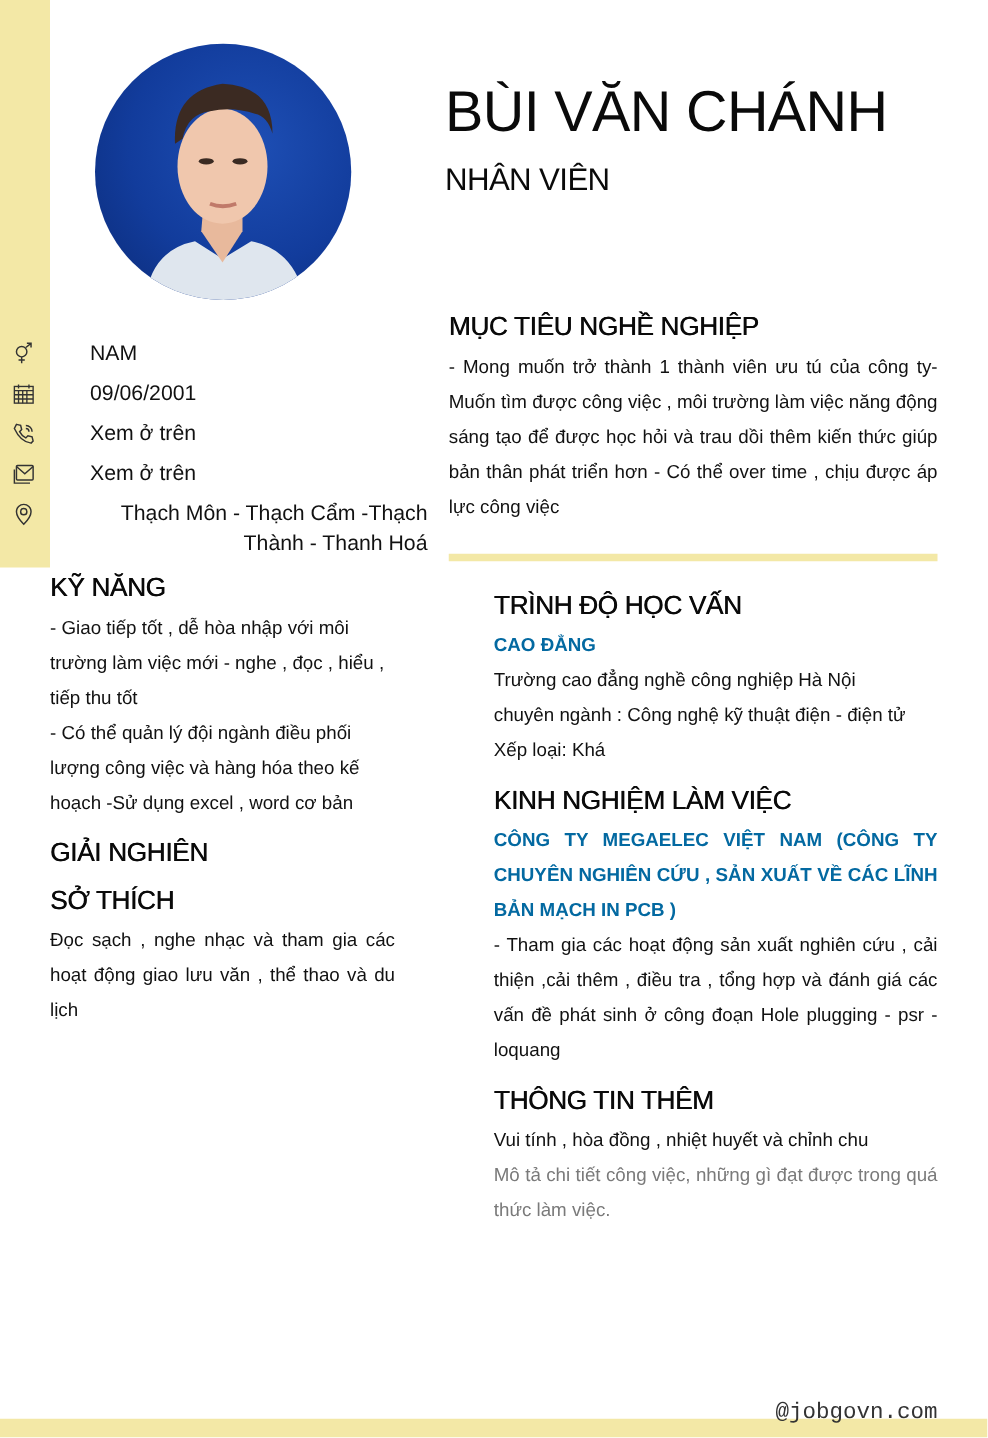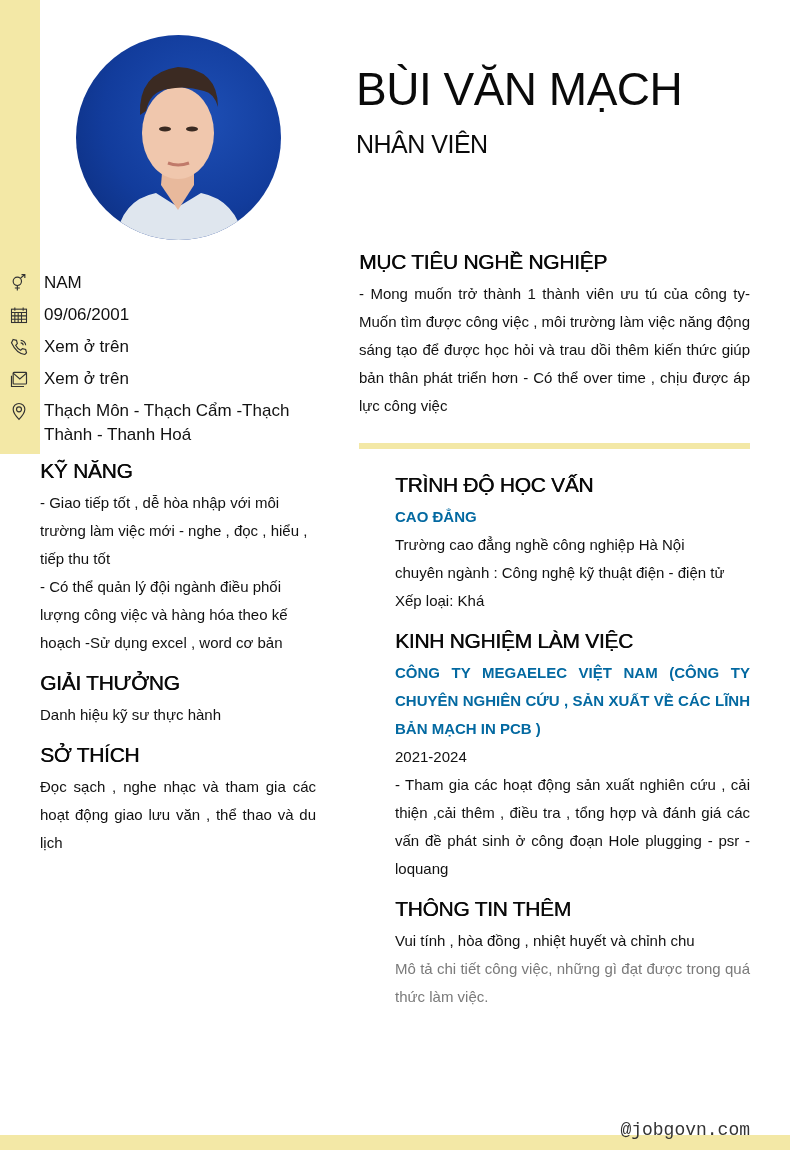--- a/index.html
+++ b/index.html
@@ -13,21 +13,21 @@
       background: radial-gradient(circle at 60% 40%, #1e4fb5 0%, #123c9c 55%, #0b2a75 100%); }
     .avatar svg { width: 100%; height: 100%; display: block; }
 
     .name { position: absolute; left: 356px; top: 62px; font-size: 46px; font-weight: 400; letter-spacing: -0.5px; color: #0a0a0a; white-space: nowrap; }
     .job-title { position: absolute; left: 356px; top: 130px; font-size: 25px; color: #0a0a0a; letter-spacing: -0.5px; }
 
     .contact { position: absolute; left: 0; top: 268px; width: 330px; }
     .contact-row { position: relative; display: flex; align-items: flex-start; height: 32px; }
     .contact-row .ic { position: absolute; left: 8px; top: 4px; width: 22px; height: 22px; display: flex; align-items: center; justify-content: center; }
     .contact-row .ic svg { width: 20px; height: 20px; }
-    .contact-row .txt { position: absolute; left: 44px; top: 3px; font-size: 17px; line-height: 24px; color: #111; width: 270px; }
+    .contact-row .txt { position: absolute; left: 72px; top: 3px; font-size: 17px; line-height: 24px; color: #111; width: 270px; }
 
     .section-title { font-size: 21px; font-weight: 400; color: #0a0a0a; letter-spacing: -0.3px; text-shadow: 0.4px 0 0 #0a0a0a; }
     .para { font-size: 15px; line-height: 28px; color: #111; }
     .justify { text-align: justify; }
 
     .objective { position: absolute; left: 359px; top: 250px; width: 391px; }
     .objective .para { margin-top: 6px; }
     .divider { position: absolute; left: 359px; top: 443px; width: 391px; height: 6px; background: #f3e8a6; }
 
     .left-col { position: absolute; left: 40px; top: 459px; width: 276px; }
@@ -54,21 +54,21 @@
     <path d="M40 205 Q45 165 80 158 L102 172 L125 158 Q160 165 168 205 Z" fill="#dfe6ee"></path>
     <path d="M85 150 L102 175 L118 150 L118 138 L86 138 Z" fill="#e8b99c"></path>
     <ellipse cx="102" cy="98" rx="36" ry="46" fill="#f0c7ad"></ellipse>
     <path d="M64 80 Q62 38 102 32 Q142 34 142 72 Q138 58 128 56 Q110 50 92 54 Q74 56 70 76 Z" fill="#3b2a22"></path>
     <ellipse cx="89" cy="94" rx="6" ry="2.5" fill="#3a2a22"></ellipse>
     <ellipse cx="116" cy="94" rx="6" ry="2.5" fill="#3a2a22"></ellipse>
     <path d="M92 128 Q102 132 113 128" stroke="#c07a6a" stroke-width="3" fill="none"></path>
   </svg>
 </div>
 
-<div class="name">BÙI VĂN MẠCH</div>
+<div class="name">BÙI VĂN CHÁNH</div>
 <div class="job-title">NHÂN VIÊN</div>
 
 <div class="contact">
   <div class="contact-row">
     <span class="ic">
       <svg viewBox="0 0 24 24" fill="none" stroke="#333" stroke-width="1.4">
           <circle cx="10" cy="10" r="5"></circle>
           <path d="M10 15v6M7 18h6M14 6l5-4M15 2h4v4"></path>
         </svg>
     </span>
@@ -95,21 +95,21 @@
   <div class="contact-row">
     <span class="ic">
       <svg viewBox="0 0 24 24" fill="none" stroke="#333" stroke-width="1.4">
           <rect x="5" y="4" width="16" height="14" rx="1"></rect>
           <path d="M5 5l8 7 8-7"></path>
           <path d="M3 8v13h15"></path>
         </svg>
     </span>
     <span class="txt">Xem ở trên</span>
   </div>
-  <div class="contact-row" style="height:56px;">
+  <div class="contact-row" style="height:56px;text-align:right;">
     <span class="ic">
       <svg viewBox="0 0 24 24" fill="none" stroke="#333" stroke-width="1.4">
           <path d="M12 22s7-7 7-12a7 7 0 0 0-14 0c0 5 7 12 7 12z"></path>
           <circle cx="12" cy="10" r="3"></circle>
         </svg>
     </span>
     <span class="txt">Thạch Môn -  Thạch Cẩm -Thạch Thành - Thanh Hoá</span>
   </div>
 </div>
 
@@ -119,41 +119,39 @@
 </div>
 <div class="divider"></div>
 
 <div class="left-col">
   <div class="block">
     <div class="section-title">KỸ NĂNG</div>
     <div class="para">- Giao tiếp tốt , dễ hòa nhập với  môi trường làm việc mới - nghe , đọc , hiểu , tiếp thu tốt</div>
     <div class="para">- Có thể quản lý đội ngành điều phối lượng công việc và hàng hóa theo kế hoạch -Sử dụng excel , word cơ bản</div>
   </div>
   <div class="block">
-    <div class="section-title">GIẢI THƯỞNG</div>
-    <div class="para">Danh hiệu kỹ sư thực hành</div>
+    <div class="section-title">GIẢI NGHIÊN</div>
   </div>
   <div class="block">
     <div class="section-title">SỞ THÍCH</div>
     <div class="para justify">Đọc sạch , nghe nhạc và tham gia các hoạt động giao lưu văn , thể thao và du lịch</div>
   </div>
 </div>
 
 <div class="right-col">
   <div class="block">
     <div class="section-title">TRÌNH ĐỘ HỌC VẤN</div>
     <div class="bold-head">CAO ĐẲNG</div>
     <div class="para italic">Trường cao đẳng nghề công nghiệp  Hà Nội</div>
     <div class="para">chuyên ngành : Công nghệ kỹ thuật điện - điện tử</div>
     <div class="para">Xếp loại: Khá</div>
   </div>
   <div class="block">
     <div class="section-title">KINH NGHIỆM LÀM VIỆC</div>
     <div class="bold-head justify">CÔNG TY MEGAELEC VIỆT NAM (CÔNG TY CHUYÊN NGHIÊN CỨU ,  SẢN XUẤT VỀ CÁC LĨNH BẢN MẠCH IN PCB  )</div>
-    <div class="para italic">2021-2024</div>
     <div class="para justify">- Tham gia các hoạt động sản xuất nghiên cứu , cải thiện ,cải thêm , điều tra , tổng hợp và đánh giá các vấn đề phát sinh ở công đoạn Hole plugging - psr - loquang</div>
   </div>
   <div class="block">
     <div class="section-title">THÔNG TIN THÊM</div>
     <div class="para">Vui tính , hòa đồng , nhiệt huyết và chỉnh chu</div>
     <div class="para justify muted"> Mô tả chi tiết công việc, những gì đạt được trong quá thức làm việc.</div>
   </div>
 </div>
 
 <div class="footer-mark">@jobgovn.com</div>

